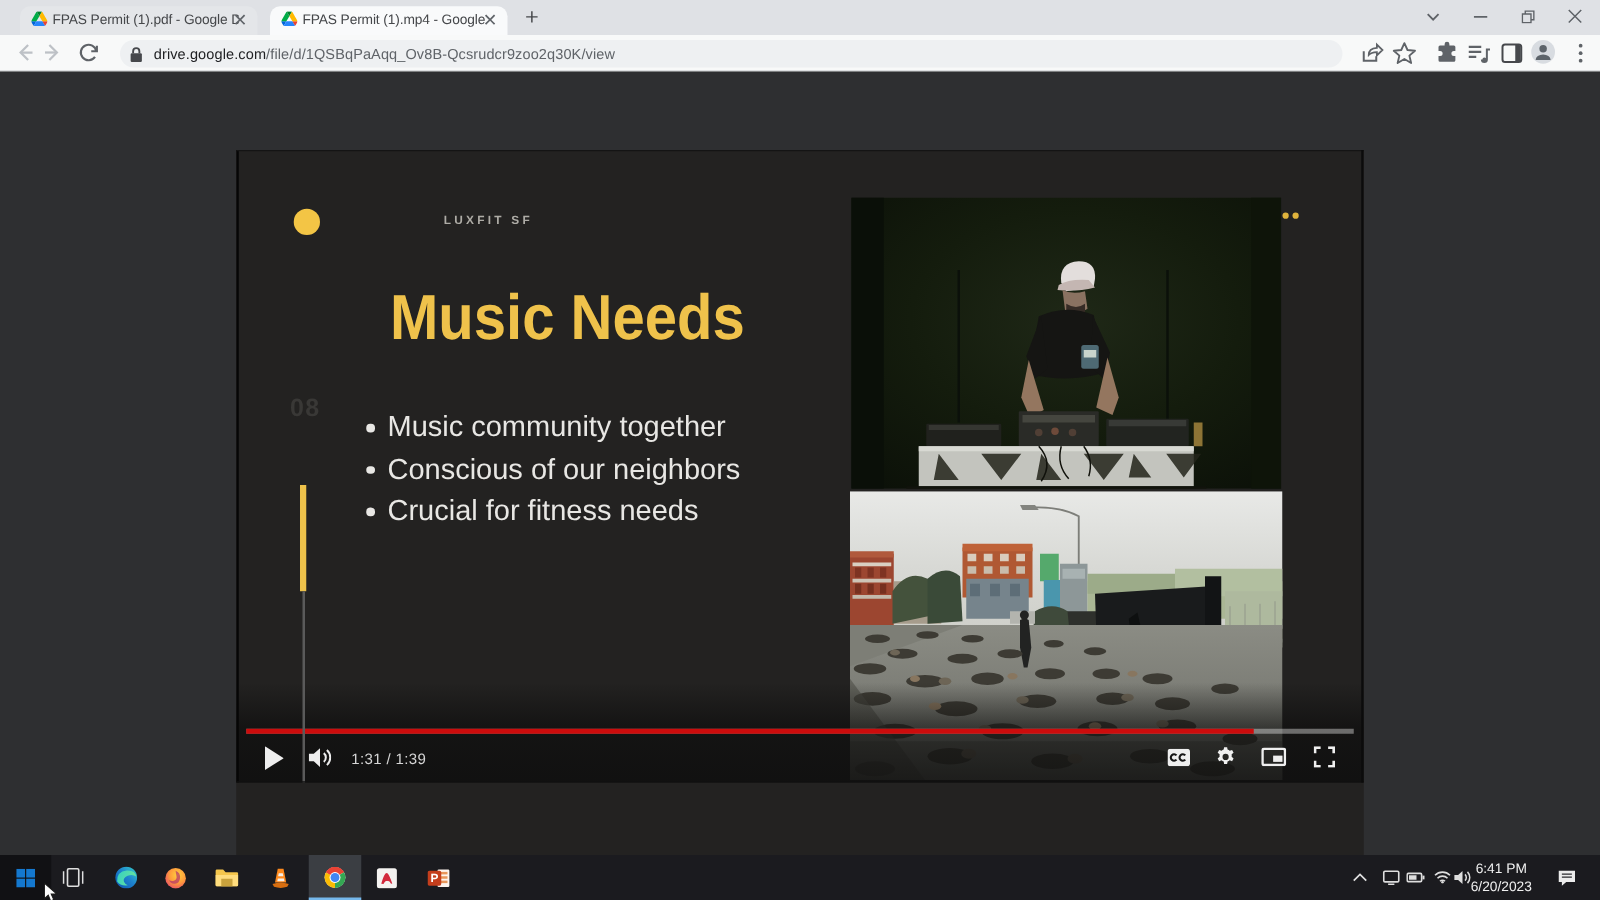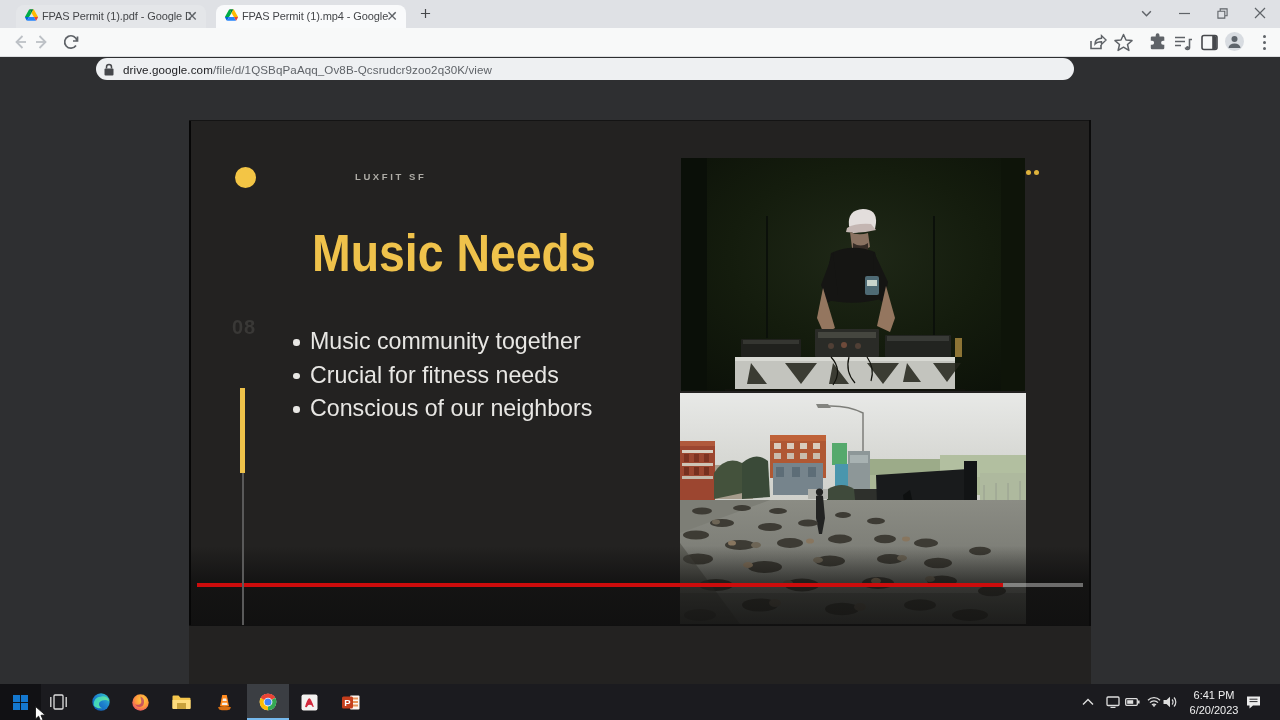--- a/index.html
+++ b/index.html
@@ -13,21 +13,21 @@
   #tab2 { left:216px; width:190px; background:#f9fafb; border-radius:8px 8px 0 0; }
   .tab .ticon { position:absolute; left:9px; top:4px; }
   .tab .ttitle { position:absolute; left:26px; top:4.5px; width:149px; white-space:nowrap; overflow:hidden; font-size:11px; letter-spacing:-0.1px; }
   .tab .tclose { position:absolute; right:6px; top:3px; width:16px; height:16px; color:#5f6368; font-size:14px; text-align:center; line-height:16px; }
   #newtab { position:absolute; left:420px; top:8px; width:11px; height:11px; color:#45474a; }
   .winctl { position:absolute; top:0; height:26px; width:40px; display:flex; align-items:center; justify-content:center; color:#5f6368; }
 
   
   #toolbar { position:absolute; left:0; top:28px; width:1280px; height:29px; background:#f8f9f9; border-bottom:1px solid #dcdee0; }
   .navic { position:absolute; top:4px; width:20px; height:20px; }
-  #omnibox { position:absolute; left:96px; top:4px; width:978px; height:22px; background:#eef0f2; border-radius:11px;margin-top:26px; }
+  #omnibox { position:absolute; left:96px; top:4px; width:978px; height:22px; background:#eef0f2; border-radius:11px; }
   #urltext { position:absolute; left:27px; top:5px; font-size:11.6px; color:#5f6368; white-space:nowrap; letter-spacing:0.1px; }
   #urltext b { color:#202124; font-weight:normal; }
   .ricon { position:absolute; top:4px; width:21px; height:21px; }
 
   
   #video { position:absolute; left:189px; top:120px; width:902px; height:632px; background:#232221; overflow:hidden; }
   #vwrap { position:absolute; left:0; top:0; width:902px; height:506px; }
   #circle { position:absolute; left:46px; top:47px; width:21px; height:21px; border-radius:50%; background:#f3c545; }
   #brand { position:absolute; left:166px; top:51px; font-size:9.5px; font-weight:bold; letter-spacing:2.6px; color:#aeaca6; }
   #headline { position:absolute; left:123px; top:108px; line-height:51px; font-size:51px; font-weight:bold; color:#efc24b; transform:scaleX(0.91); transform-origin:0 0; }
@@ -49,21 +49,21 @@
   #pbar .played { position:absolute; left:0; top:0; height:4px; width:806px; background:#cc0c0c; }
   #controls { position:absolute; left:0; top:470px; width:100%; height:36px; color:#ddd; }
   #ptime { position:absolute; left:92px; top:10px; font-size:12px; color:#d6d6d6; letter-spacing:0.3px; }
 
   
   #taskbar { position:absolute; left:0; top:684px; width:1280px; height:36px; background:#1b1b1f; }
   #startbtn { position:absolute; left:0; top:0; width:41px; height:36px; background:#111114; }
   .tbicon { position:absolute; top:0; width:41px; height:36px; display:flex; align-items:center; justify-content:center; }
   #chrometile { position:absolute; left:247px; top:0; width:42px; height:36px; background:#3b3e43; border-bottom:2px solid #76b9ed; }
   #tray { position:absolute; right:0; top:0; height:36px; color:#e8e8e8; }
-  #clock { position:absolute; right:36px; top:4px; width:60px; text-align:center; font-size:11px; color:#f0f0f0; line-height:14.5px; }
+  #clock { position:absolute; right:49px; top:4px; width:60px; text-align:center; font-size:11px; color:#f0f0f0; line-height:14.5px; }
 </style>
 </head>
 <body>
 
 <div id="tabstrip">
   <div class="tab" id="tab1">
     <span class="ticon"><svg width="13" height="12" viewBox="0 0 87.3 78">
       <path fill="#0066da" d="m6.6 66.85 3.85 6.65c.8 1.4 1.95 2.5 3.3 3.3l13.75-23.8h-27.5c0 1.55.4 3.1 1.2 4.5z"></path>
       <path fill="#00ac47" d="m43.65 25-13.75-23.8c-1.35.8-2.5 1.9-3.3 3.3l-25.4 44a9.06 9.06 0 0 0-1.2 4.5h27.5z"></path>
       <path fill="#ea4335" d="m73.55 76.8c1.35-.8 2.5-1.9 3.3-3.3l1.6-2.75 7.65-13.25c.8-1.4 1.2-2.95 1.2-4.5h-27.5l5.85 11.5z"></path>
@@ -168,22 +168,22 @@
   <div id="vedgeL" style="position:absolute;left:0;top:0;width:2px;height:506px;background:#060606;z-index:8;"></div>
   <div style="position:absolute;left:0;top:0;width:902px;height:1px;background:#141414;z-index:8;"></div>
   <div style="position:absolute;left:0;top:505px;width:902px;height:1px;background:#101010;z-index:8;"></div>
   <div id="vedgeR" style="position:absolute;left:900px;top:0;width:2px;height:506px;background:#0b0b0b;z-index:8;"></div>
   <div id="circle"></div>
   <div id="brand">LUXFIT SF</div>
   <div id="headline">Music Needs</div>
   <div id="num08">08</div>
   <ul id="bullets">
     <li>Music community together</li>
+    <li>Conscious of our neighbors</li>
     <li>Crucial for fitness needs</li>
-    <li>Conscious of our neighbors</li>
   </ul>
   <div id="ybar"></div>
   <div id="vline"></div>
   <div id="dots2">
         <span style="left:837px;"></span>
         <span style="left:845px;"></span>
       </div>
 
   <svg id="photo1" style="position:absolute; left:492px; top:38px;" width="344" height="233" viewBox="0 0 344 233">
     <defs>
@@ -361,20 +361,44 @@
           <ellipse cx="196" cy="188" rx="5" ry="3.2"></ellipse>
     </g>
     <path d="M0 150 L60 231 L0 231 Z" fill="#4a4b44" opacity="0.55"></path>
     <rect x="0" y="200" width="346" height="31" fill="#3c3d36" opacity="0.35"></rect>
   </svg>
 
   <div id="pgrad"></div>
   <div id="pbar">
         <div class="played"></div>
       </div>
+  <div id="controls">
+    <svg style="position:absolute; left:22px; top:7px;" width="16" height="19" viewBox="0 0 16 19">
+          <path d="M1 0 L16 9.5 L1 19 Z" fill="#eee"></path>
+        </svg>
+    <svg style="position:absolute; left:58px; top:8px;" width="18" height="16" viewBox="0 0 18 16">
+          <path d="M0 5 H4 L9 0.5 V15.5 L4 11 H0 Z" fill="#eee"></path>
+          <path d="M12 4.5 a4.5 4.5 0 0 1 0 7 M14.5 2 a8 8 0 0 1 0 12" fill="none" stroke="#eee" stroke-width="1.6"></path>
+        </svg>
+    <div id="ptime">1:31&nbsp;/&nbsp;1:39</div>
+    <svg style="position:absolute; left:745px; top:9px;" width="18" height="14" viewBox="0 0 18 14">
+          <rect width="18" height="14" rx="2.5" fill="#efefef"></rect>
+          <path d="M7.2 5.3 a2.6 2.6 0 1 0 0 3.4 M14.2 5.3 a2.6 2.6 0 1 0 0 3.4" fill="none" stroke="#161616" stroke-width="1.7"></path>
+        </svg>
+    <svg style="position:absolute; left:783px; top:7px;" width="17" height="17" viewBox="0 0 24 24">
+          <path fill="#efefef" d="M12 8.5 A3.5 3.5 0 1 0 12 15.5 A3.5 3.5 0 1 0 12 8.5 M10.3 1 h3.4 l.5 2.8 a8.6 8.6 0 0 1 2.4 1.4 l2.7 -1 1.7 3 -2.2 1.9 a8.8 8.8 0 0 1 0 2.8 l2.2 1.9 -1.7 3 -2.7 -1 a8.6 8.6 0 0 1 -2.4 1.4 l-.5 2.8 h-3.4 l-.5 -2.8 a8.6 8.6 0 0 1 -2.4 -1.4 l-2.7 1 -1.7 -3 2.2 -1.9 a8.8 8.8 0 0 1 0 -2.8 L3 7.2 l1.7 -3 2.7 1 a8.6 8.6 0 0 1 2.4 -1.4 Z"></path>
+        </svg>
+    <svg style="position:absolute; left:820px; top:8px;" width="20" height="15" viewBox="0 0 20 15">
+          <rect x="1" y="1" width="18" height="13" rx="1.5" fill="none" stroke="#efefef" stroke-width="2"></rect>
+          <rect x="9.5" y="6.5" width="7.5" height="5" fill="#efefef"></rect>
+        </svg>
+    <svg style="position:absolute; left:862px; top:7px;" width="17" height="17" viewBox="0 0 17 17">
+          <path d="M1 5.5 V1 H5.5 M11.5 1 H16 V5.5 M16 11.5 V16 H11.5 M5.5 16 H1 V11.5" fill="none" stroke="#efefef" stroke-width="2.2"></path>
+        </svg>
+  </div>
 </div>
   </div>
 
 <div id="taskbar">
   <div id="startbtn">
     <svg style="position:absolute;left:13px;top:11px;" width="15" height="15" viewBox="0 0 16 16">
       <rect x="0" y="0" width="7.5" height="7.5" fill="#1478cf"></rect>
         <rect x="8.5" y="0" width="7.5" height="7.5" fill="#1478cf"></rect>
       <rect x="0" y="8.5" width="7.5" height="7.5" fill="#1478cf"></rect>
         <rect x="8.5" y="8.5" width="7.5" height="7.5" fill="#1478cf"></rect>

